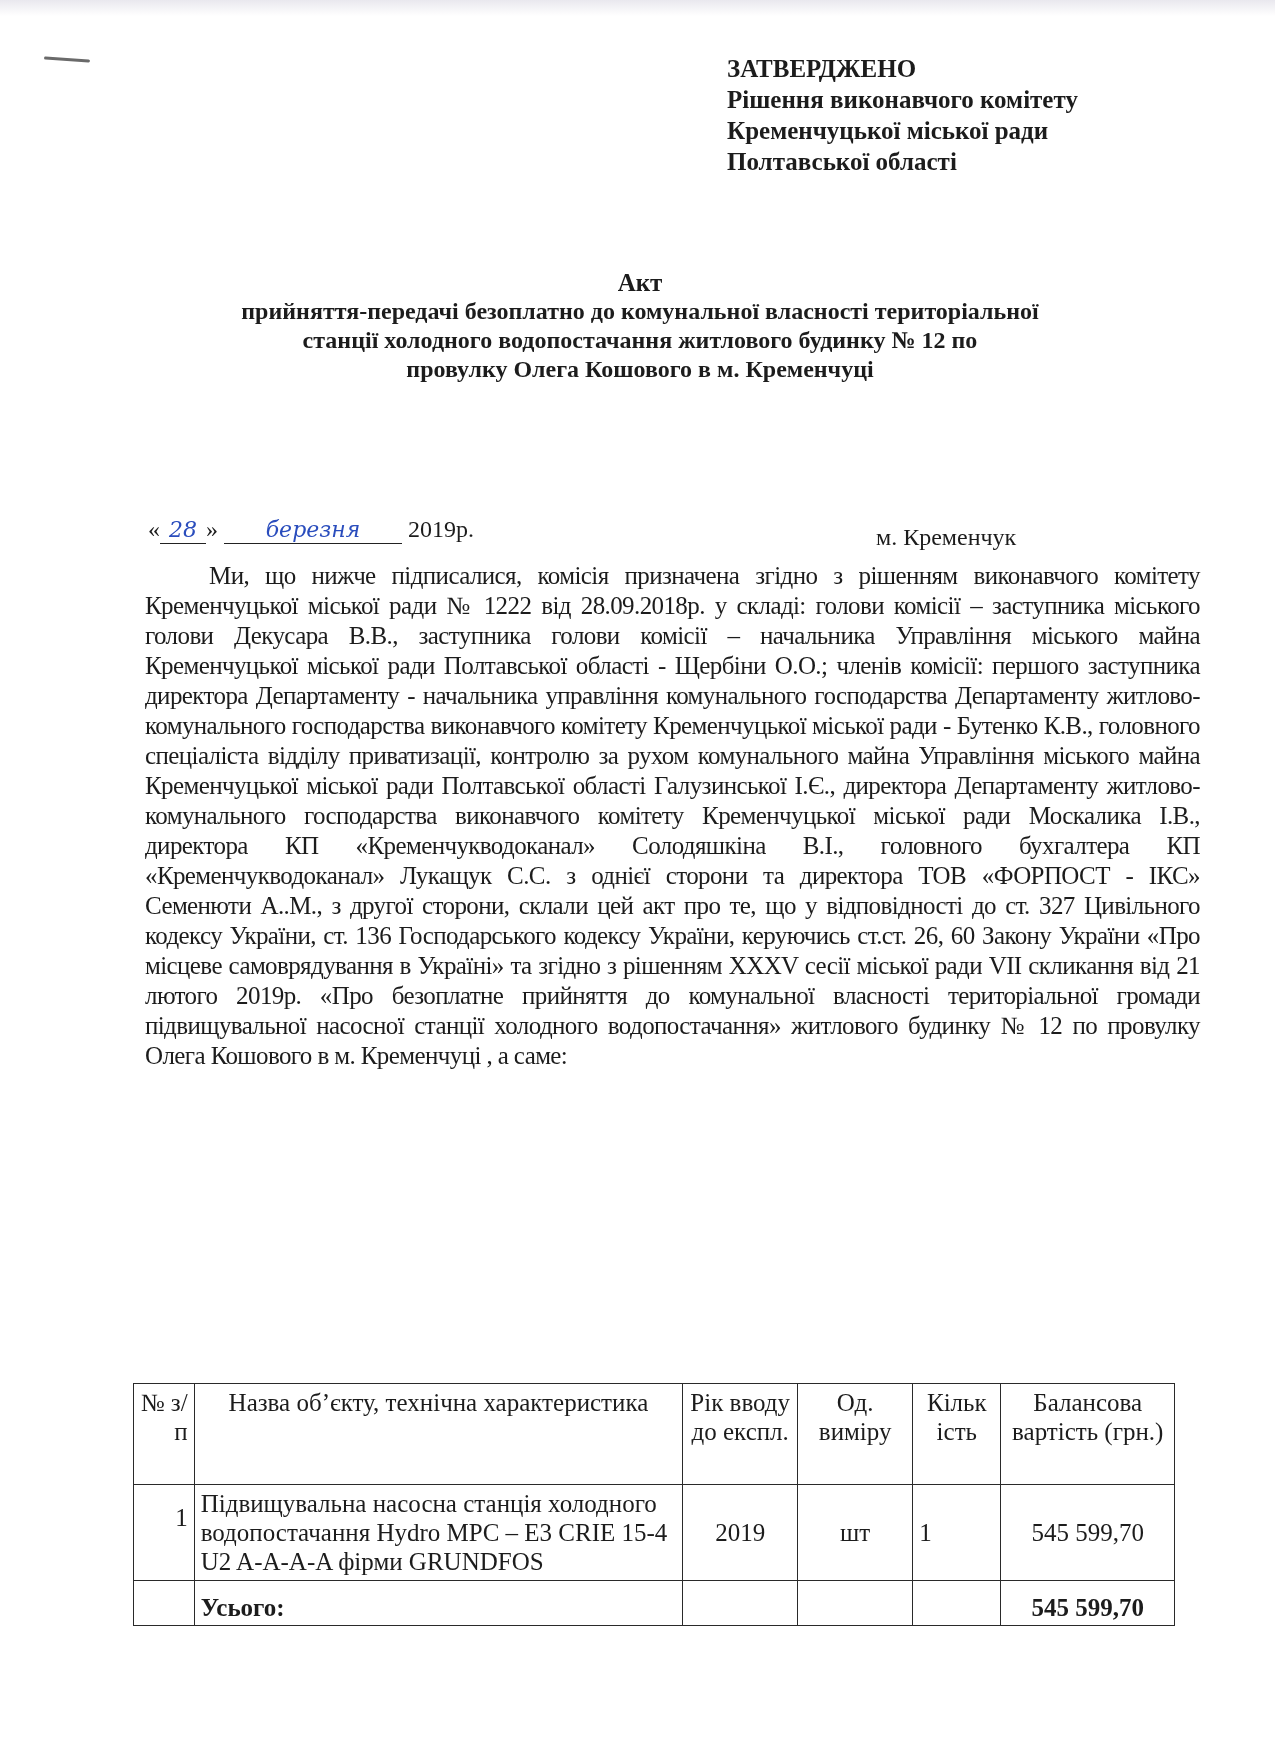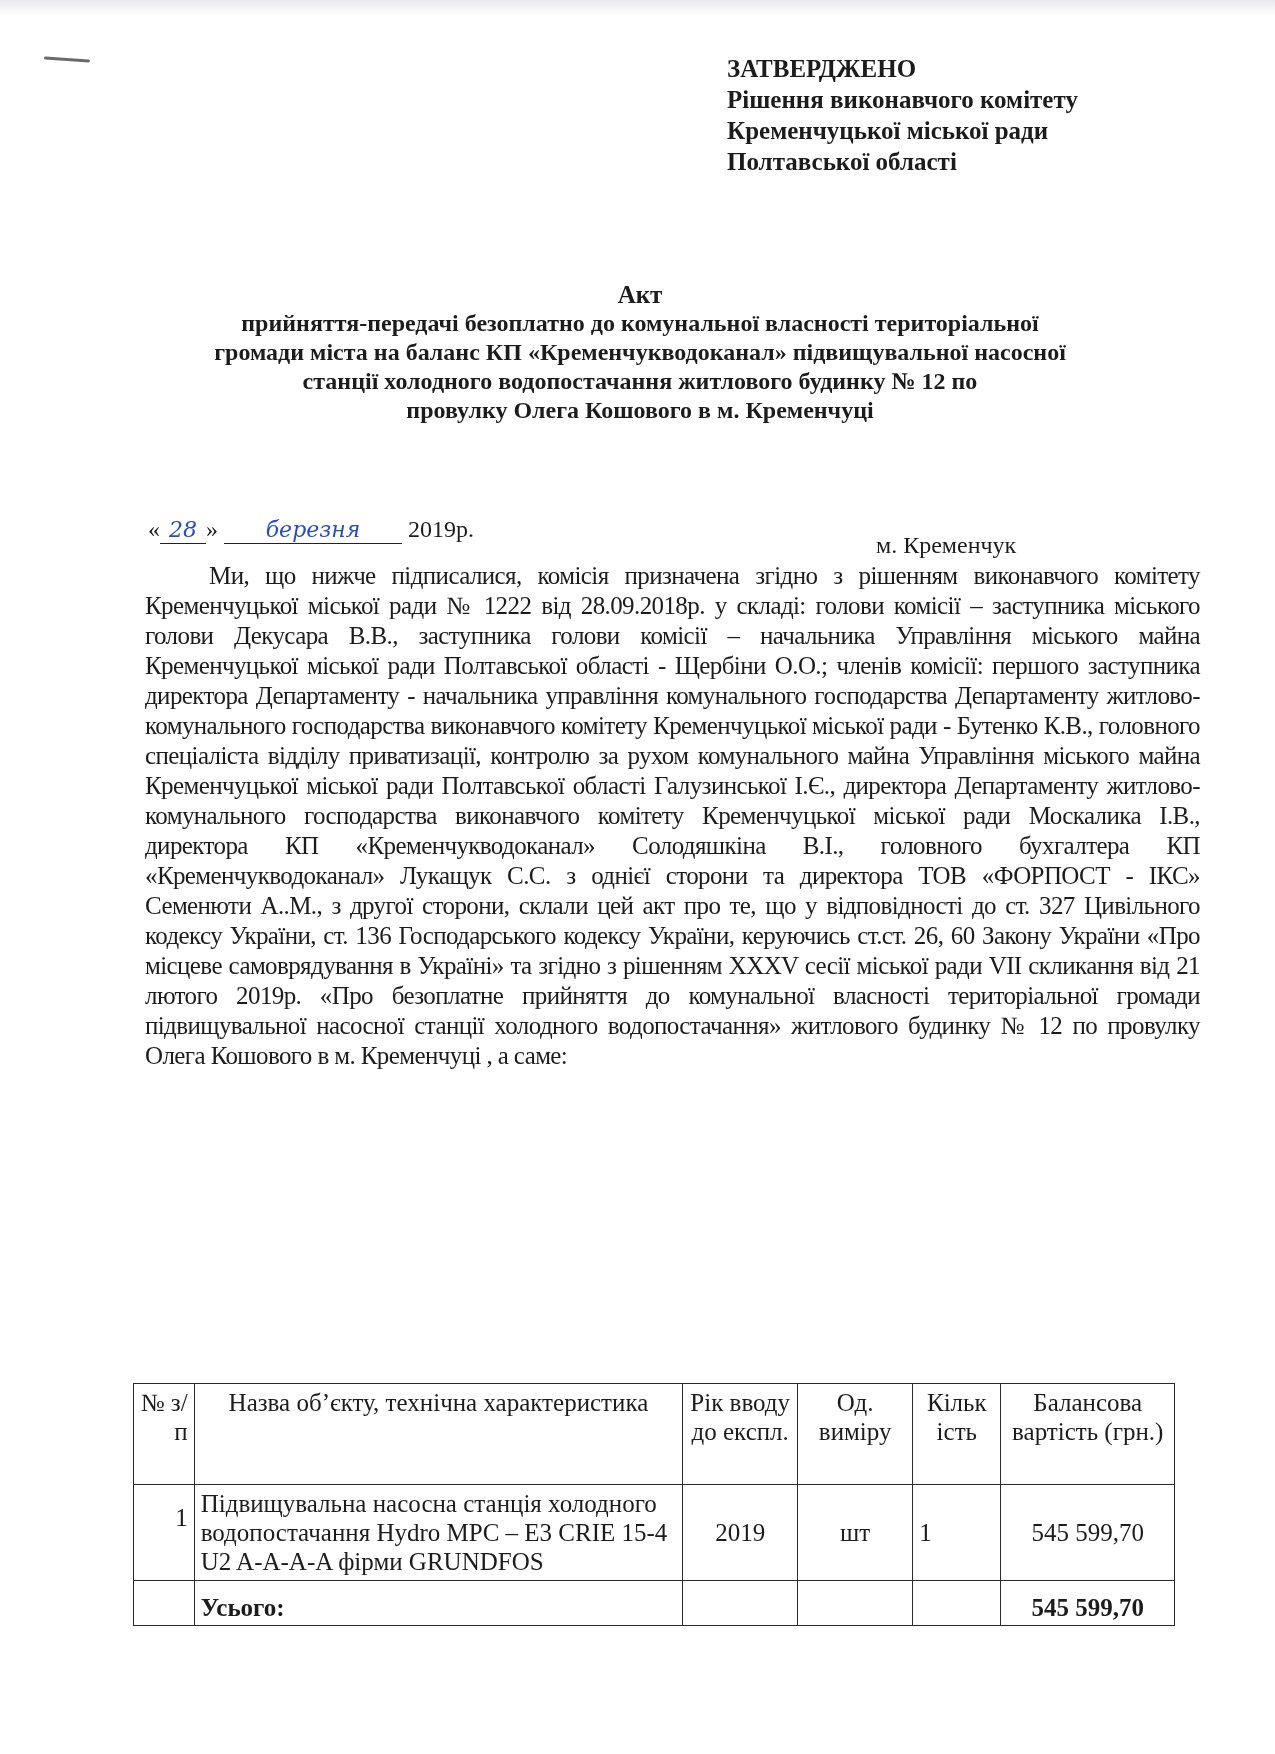--- a/index.html
+++ b/index.html
@@ -6,28 +6,28 @@
     body {
       width: 1275px; height: 1754px; background: #ffffff; position: relative; overflow: hidden;
       font-family: "Liberation Serif", serif; color: #1c1c1c;
     }
     .scan-edge { position: absolute; left: 0; top: 0; width: 1275px; height: 16px;
       background: linear-gradient(#e9e8ee, #ffffff); }
     .dash { position: absolute; left: 44px; top: 58px; width: 46px; height: 3px; background: #6a6a6a;
       transform: rotate(4deg); border-radius: 2px; }
     .approved { position: absolute; left: 727px; top: 28px; font-weight: bold; font-size: 25px; line-height: 31px; margin-top: 25px; }
     .approved div { white-space: nowrap; }
-    .title-block { position: absolute; left: 140px; width: 1000px; top: 280px; text-align: center;
+    .title-block { position: absolute; left: 140px; width: 1000px; top: 268px; text-align: center;
       font-weight: bold; font-size: 24px; line-height: 29px; }
     .title-block .act { font-size: 25px; font-family: "Liberation Serif", serif; font-weight: normal; letter-spacing: 0; }
     .title-block .act b { font-weight: bold; }
     .date-line { position: absolute; left: 148px; top: 504px; width: 900px; font-size: 24px; margin-top: 12px; }
     .date-line .hw { font-family: "DejaVu Serif", serif; font-style: italic; color: #2a4dbd; font-size: 22px; }
     .date-line .blank { display: inline-block; border-bottom: 1.5px solid #222; text-align: center; }
-    .date-line .city { position: absolute; left: 728px; top: 16px; }
+    .date-line .city { position: absolute; left: 728px; top: 8px; }
     .body-text { position: absolute; left: 145px; top: 561px; width: 1055px; font-size: 25px; line-height: 30px;
       text-align: justify; font-family: Liberation Serif, serif; letter-spacing: -0.6px; }
     .body-text .indent { display: inline-block; width: 64px; }
     table.items { position: absolute; left: 133px; top: 1383px; width: 1042px; border-collapse: collapse;
       font-size: 25px; line-height: 29px; }
     table.items td, table.items th { border: 1.5px solid #2a2a2a; vertical-align: top; font-weight: normal; padding: 4px 6px; }
     table.items th { text-align: center; height: 92px; }
     table.items .c-num { width: 44px; text-align: right; }
     table.items .c-name { width: 446px; }
     table.items .c-year { width: 95px; text-align: center; }
@@ -46,21 +46,20 @@
 <div class="approved">
   <div>ЗАТВЕРДЖЕНО</div>
   <div>Рішення виконавчого комітету</div>
   <div>Кременчуцької міської ради</div>
   <div>Полтавської області</div>
 </div>
 
 <div class="title-block">
   <div class="act"><b>Акт</b></div>
   <div>прийняття-передачі безоплатно до комунальної власності  територіальної</div>
-  <div>громади міста на баланс КП «Кременчукводоканал» підвищувальної  насосної</div>
   <div>станції холодного водопостачання  житлового будинку № 12 по</div>
   <div>провулку Олега Кошового в м. Кременчуці</div>
 </div>
 
 <div class="date-line">
   <span>«</span><span class="blank" style="width:46px"><span class="hw">28</span></span><span>»</span>
   <span class="blank" style="width:178px"><span class="hw">березня</span></span>
   <span>2019р.</span>
   <span class="city">м. Кременчук</span>
 </div>

